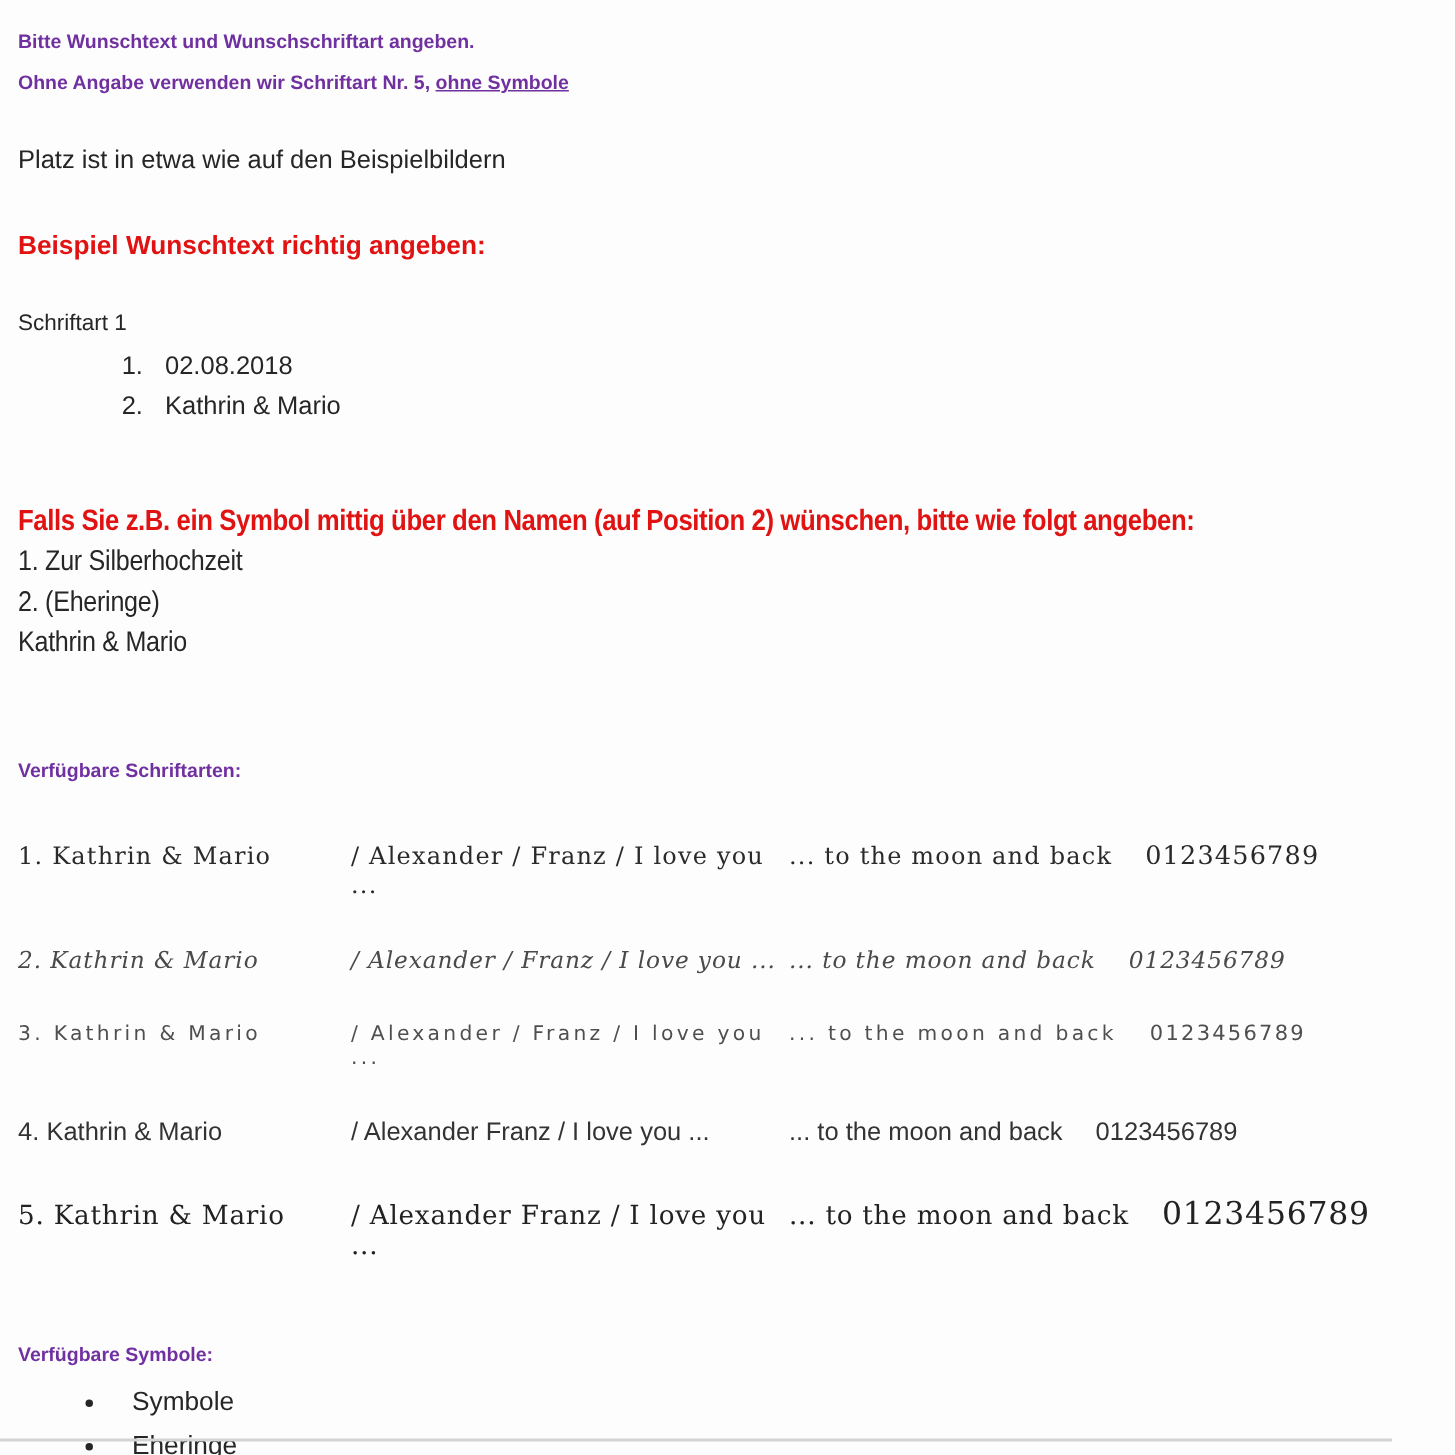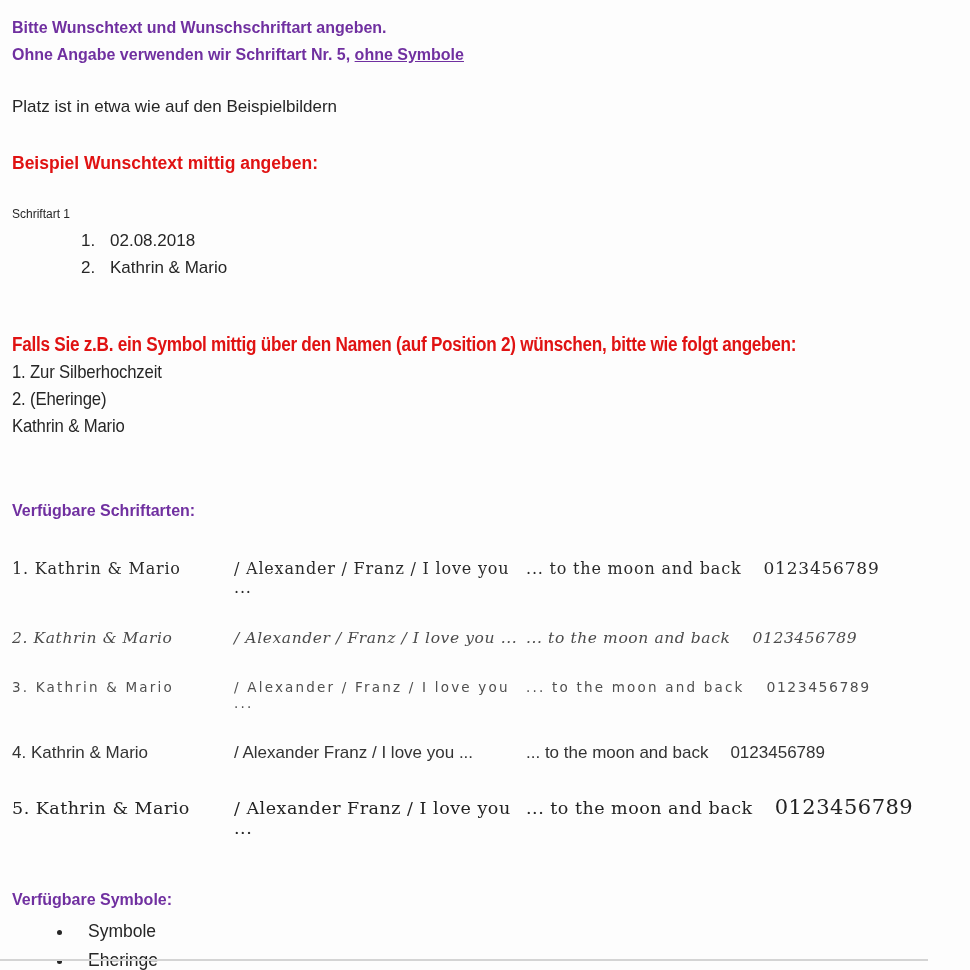--- a/index.html
+++ b/index.html
@@ -15,39 +15,39 @@
   .page {
     position: relative;
     width: 970px;
     height: 970px;
     padding: 14px 14px 0 12px;
     box-sizing: border-box;
   }
   .purple-heading {
     color: #7030a0;
     font-weight: bold;
-    font-size: 16px;
+    font-size: 13px;
     line-height: 27px;
     margin: 0;
   }
   .underlined { text-decoration: underline; }
   .plain-text {
     font-size: 17px;
     line-height: 24px;
     margin: 27px 0 0 0;
   }
   .red-heading {
     color: #e01212;
     font-weight: bold;
     font-size: 17.5px;
     line-height: 24px;
     margin: 32px 0 0 0;
   }
   .schriftart-label {
-    font-size: 12px;
+    font-size: 15px;
     margin: 32px 0 0 0;
   }
   ol.example-list {
     margin: 6px 0 0 0;
     padding-left: 88px;
     font-size: 17px;
   }
   ol.example-list li {
     line-height: 27px;
     padding-left: 10px;
@@ -116,21 +116,21 @@
 
 <div class="page">
 
   <p class="purple-heading">
     <span>Bitte Wunschtext und Wunschschriftart angeben.</span><br>
     <span>Ohne Angabe verwenden wir Schriftart Nr. 5, </span><span class="underlined">ohne Symbole</span>
   </p>
 
   <p class="plain-text">Platz ist in etwa wie auf den Beispielbildern</p>
 
-  <p class="red-heading">Beispiel Wunschtext mittig angeben:</p>
+  <p class="red-heading">Beispiel Wunschtext richtig angeben:</p>
 
   <p class="schriftart-label">Schriftart 1</p>
   <ol class="example-list">
     <li>02.08.2018</li>
     <li>Kathrin &amp; Mario</li>
   </ol>
 
   <div class="condensed">
     <p class="condensed-heading">Falls Sie z.B. ein Symbol mittig über den Namen (auf Position 2) wünschen, bitte wie folgt angeben:</p>
     <p class="condensed-line">1. Zur Silberhochzeit</p>

